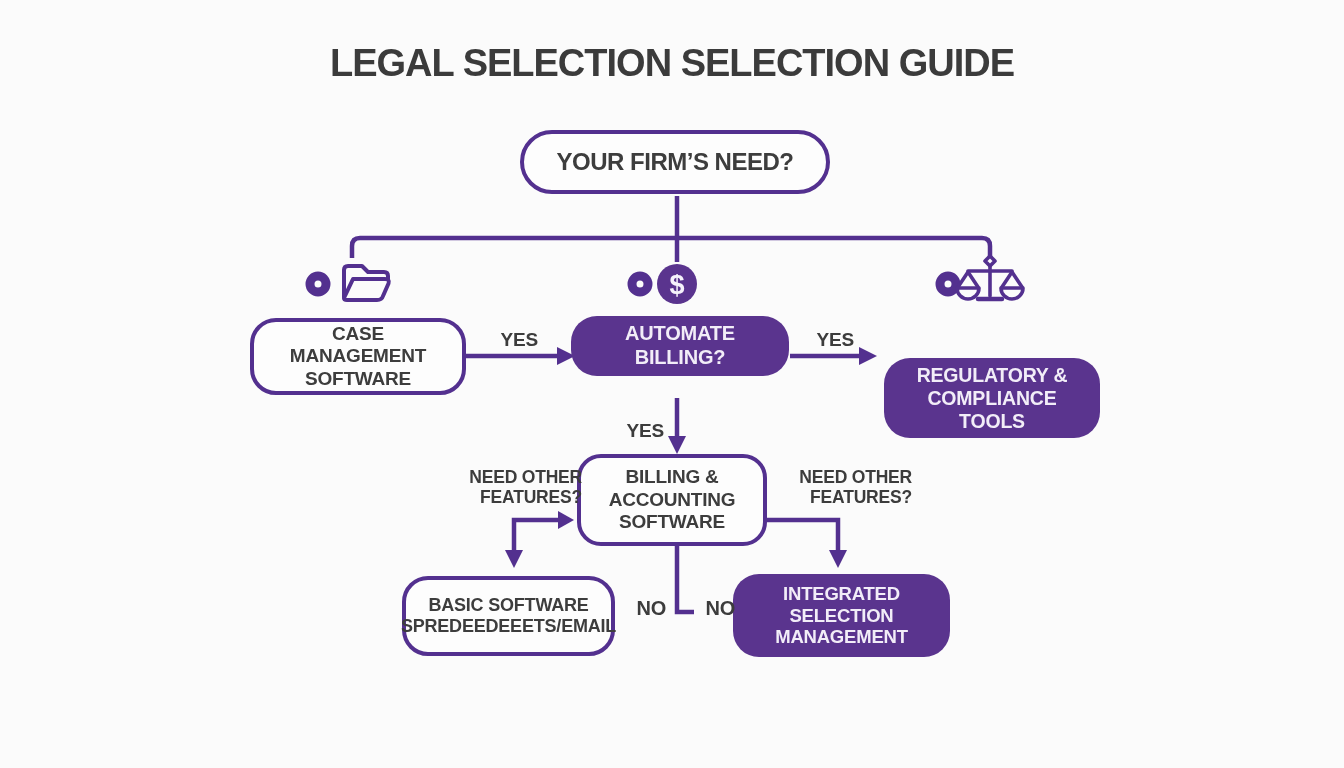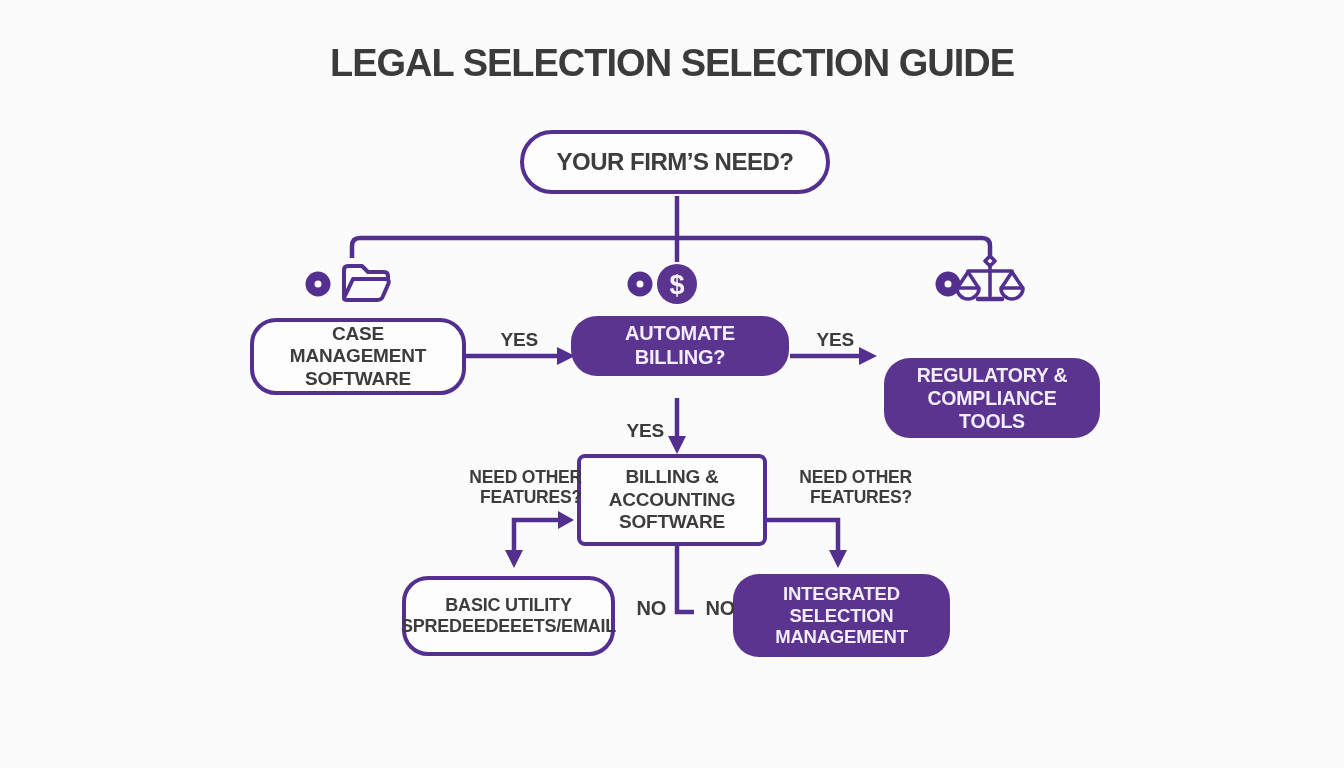--- a/index.html
+++ b/index.html
@@ -24,21 +24,21 @@
   .filled{
     background:#5a348e;color:#f2edf8;border:none;
   }
   .root-node{
     left:520px;top:130px;width:310px;height:64px;border-radius:32px;
     font-size:24px;letter-spacing:-0.5px;
   }
   .case-node{left:250px;top:318px;width:216px;height:77px;border-radius:26px;font-size:19px;padding:0 16px;}
   .automate-node{left:571px;top:316px;width:218px;height:60px;border-radius:26px;font-size:20px;padding:0 44px;}
   .regulatory-node{left:884px;top:316px;width:216px;height:80px;border-radius:26px;font-size:19.5px;padding:8px 15px;margin-top:42px;}
-  .billing-node{left:577px;top:454px;width:190px;height:92px;border-radius:8px;font-size:19px;padding:0 28px;}
+  .billing-node{left:577px;top:454px;width:190px;height:92px;border-radius:24px;font-size:19px;padding:0 28px;}
   .basic-node{left:402px;top:576px;width:213px;height:80px;border-radius:26px;font-size:18px;padding:0 8px;}
   .integrated-node{left:733px;top:574px;width:217px;height:83px;border-radius:26px;font-size:18.5px;padding:0 8px;}
   .edge-label{
     position:absolute;text-align:right;font-weight:bold;color:#3c3c3c;
     letter-spacing:-0.2px;line-height:1.12;
   }
   .yes-left{left:486px;top:329px;width:52px;font-size:19px;}
   .yes-right{left:802px;top:329px;width:52px;font-size:19px;}
   .yes-down{left:612px;top:420px;width:52px;font-size:19px;}
   .need-left{left:442px;top:468px;width:140px;font-size:17.5px;}
@@ -122,21 +122,21 @@
 
   <div class="node filled regulatory-node">
     <span>REGULATORY &amp; COMPLIANCE TOOLS</span>
   </div>
 
   <div class="node outline billing-node">
     <span>BILLING &amp; ACCOUNTING SOFTWARE</span>
   </div>
 
   <div class="node outline basic-node">
-    <span>BASIC UTILITY SPREDEEDEEETS/EMAIL</span>
+    <span>BASIC SOFTWARE SPREDEEDEEETS/EMAIL</span>
   </div>
 
   <div class="node filled integrated-node">
     <span>INTEGRATED SELECTION MANAGEMENT</span>
   </div>
 
   <div class="edge-label yes-left">YES</div>
   <div class="edge-label yes-right">YES</div>
   <div class="edge-label yes-down">YES</div>
   <div class="edge-label need-left">NEED OTHER FEATURES?</div>

